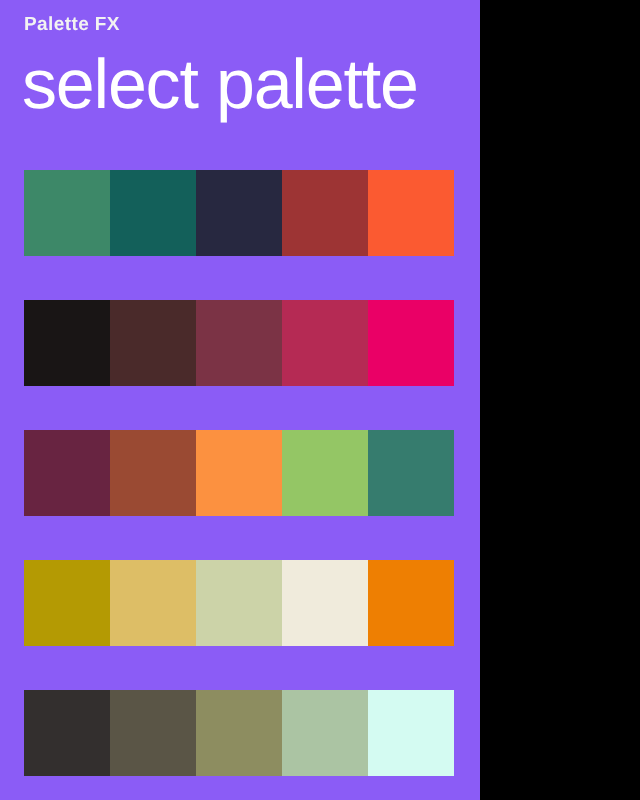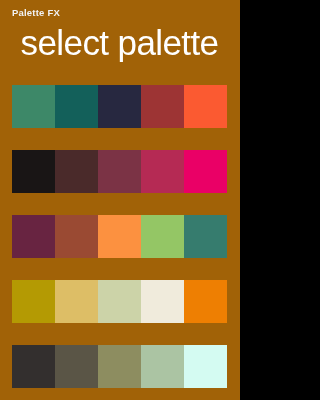--- a/index.html
+++ b/index.html
@@ -11,21 +11,21 @@
     width: 240px;
     height: 400px;
     overflow: hidden;
     font-family: "Liberation Sans", sans-serif;
     -webkit-font-smoothing: antialiased;
   }
   #app {
     position: relative;
     width: 240px;
     height: 400px;
-    background: #a16207;
+    background: #8b5cf6;
     overflow: hidden;
   }
   
   .app-header {
     padding: 7px 12px 0 12px;
   }
   .app-name {
     color: #f2f2f2;
     font-size: 9.5px;
     font-weight: bold;
@@ -35,21 +35,20 @@
     white-space: nowrap;
   }
   .page-title {
     color: #ffffff;
     font-size: 35px;
     font-weight: 300;
     line-height: 40px;
     letter-spacing: -0.6px;
     margin: 4px 0 0 -1px;
     white-space: nowrap;
-    text-align: center;
   }
   
   .palette-list {
     position: absolute;
     top: 85px;
     left: 12px;
     width: 215px;
   }
   .palette-row {
     display: flex;

